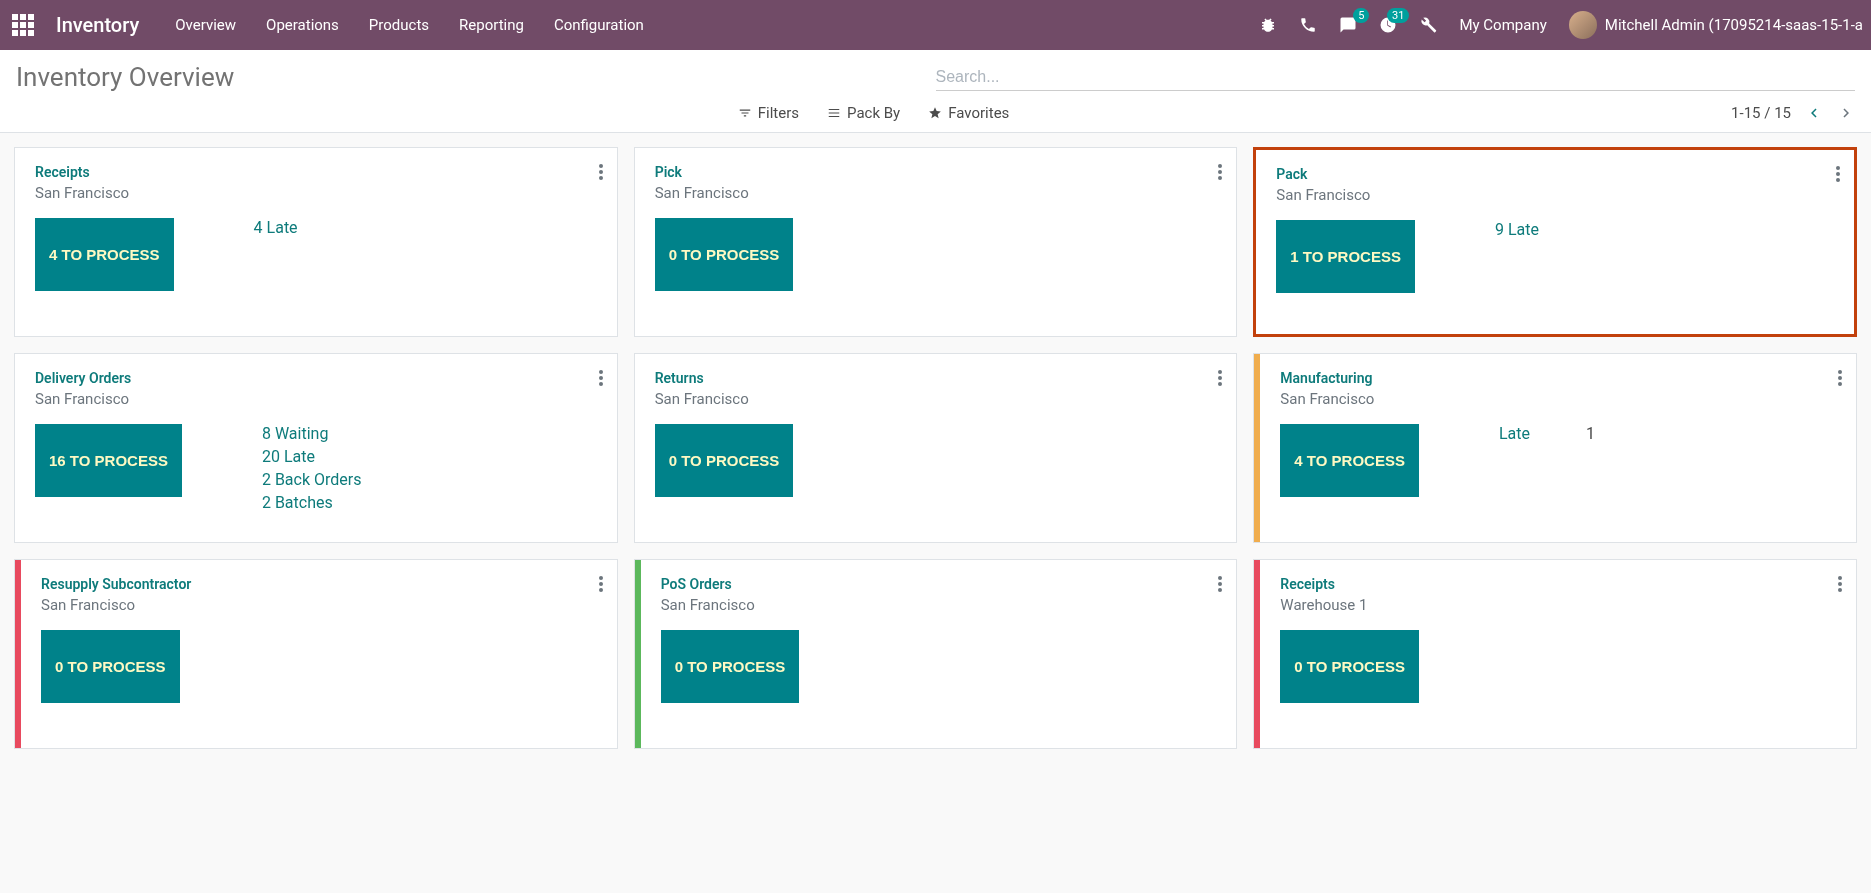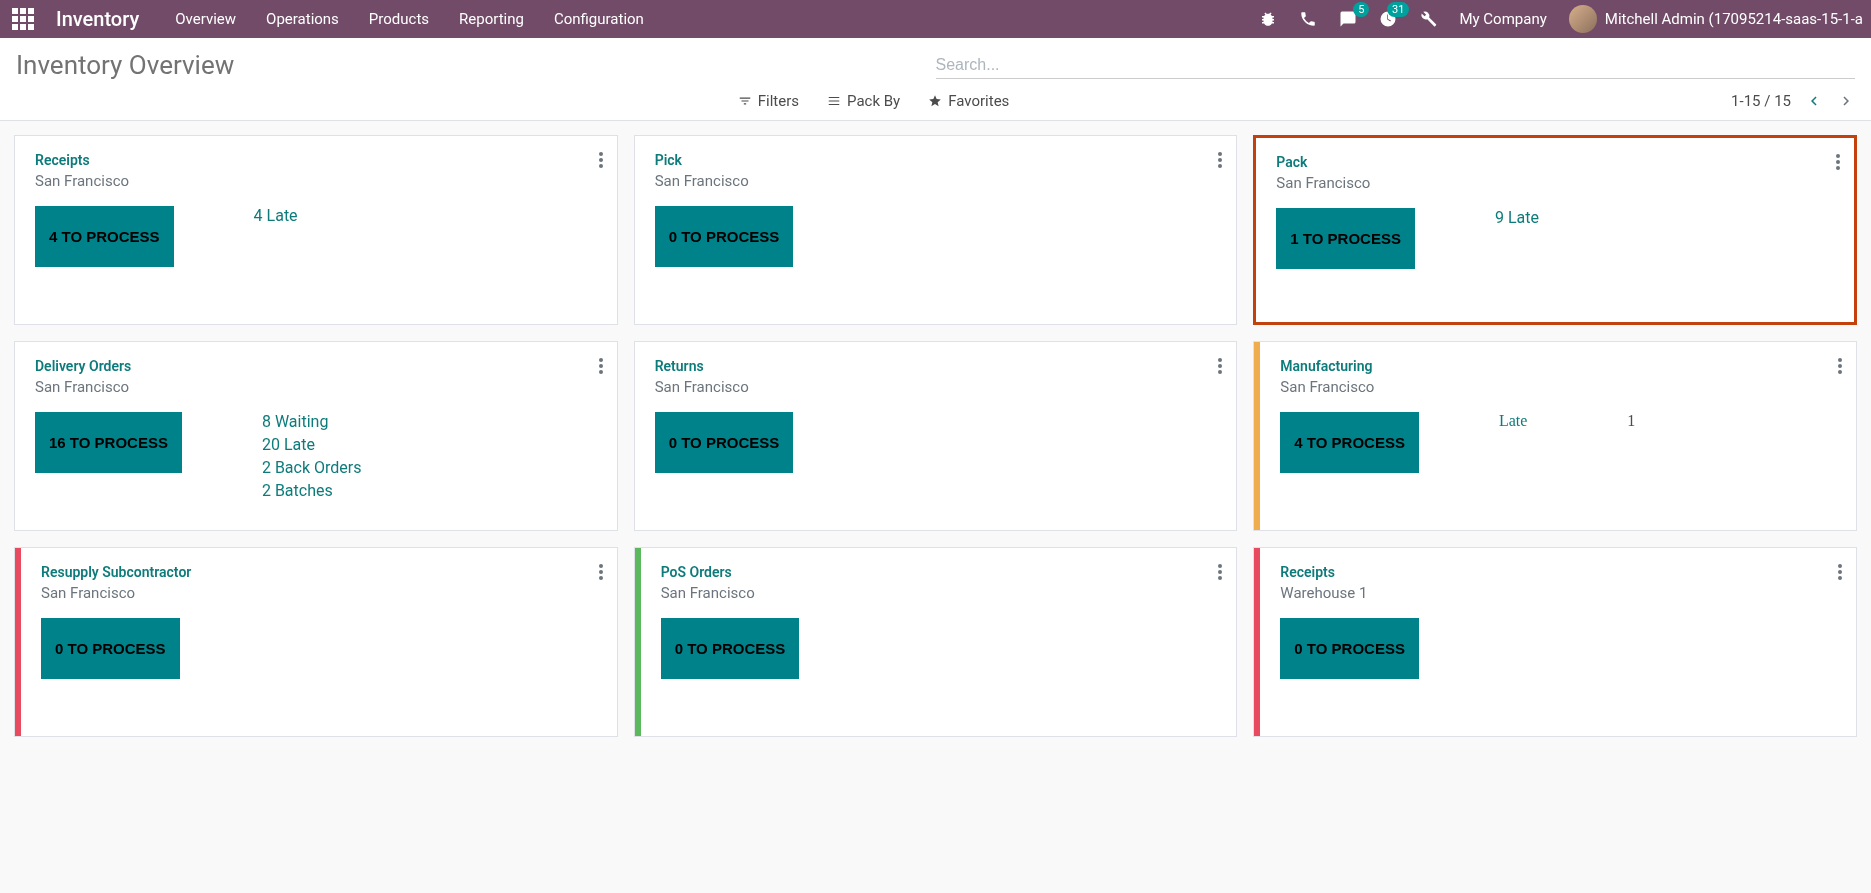--- a/index.html
+++ b/index.html
@@ -1,19 +1,19 @@
 <!DOCTYPE html>
 <html><head>
 <meta charset="utf-8">
 <style>
   * { box-sizing: border-box; margin: 0; padding: 0; }
   body { font-family: -apple-system, BlinkMacSystemFont, "Segoe UI", Roboto, "Helvetica Neue", Arial, sans-serif; background: #f9f9f9; color: #374151; }
 
   
-  .navbar { background: #714b67; color: #fff; display: flex; align-items: center; height: 38px; padding: 0 8px; font-size: 15px; }
+  .navbar { background: #714b67; color: #fff; display: flex; align-items: center; height: 50px; padding: 0 8px; font-size: 15px; }
   .navbar-left { display: flex; align-items: center; gap: 18px; }
   .apps-icon { display: grid; grid-template-columns: repeat(3, 6px); grid-template-rows: repeat(3, 6px); gap: 2px; padding: 4px; cursor: pointer; }
   .apps-icon span { background: #fff; width: 6px; height: 6px; }
   .brand { font-size: 20px; font-weight: 500; margin-right: 18px; cursor: pointer; }
   .nav-menu { display: flex; gap: 30px; }
   .nav-menu a { color: #fff; text-decoration: none; cursor: pointer; }
   .navbar-right { margin-left: auto; display: flex; align-items: center; gap: 22px; }
   .nav-icon { position: relative; cursor: pointer; font-size: 16px; display:flex; align-items:center; }
   .nav-icon svg { fill: #fff; width: 18px; height: 18px; }
   .badge { position: absolute; top: -8px; right: -12px; background: #00a09d; color:#fff; border-radius: 10px; font-size: 11px; padding: 1px 5px; line-height: 1.2; }
@@ -41,24 +41,24 @@
   .kanban { padding: 14px; display: grid; grid-template-columns: repeat(3, 1fr); gap: 16px; }
   .card { background: #fff; border: 1px solid #dee2e6; position: relative; min-height: 190px; padding: 16px 20px 18px 20px; }
   .card.highlighted { border: 3px solid #c2410c; }
   .card-bar { position: absolute; left: 0; top: 0; bottom: 0; width: 6px; }
   .bar-orange { background: #f0ad4e; }
   .bar-red { background: #e84a5f; }
   .bar-green { background: #5cb85c; }
   .card-title { color: #0e7b7b; font-size: 14px; font-weight: 600; cursor: pointer; margin-bottom: 4px; }
   .card-subtitle { color: #6c757d; font-size: 15px; margin-bottom: 16px; }
   .card-body { display: flex; gap: 80px; align-items: flex-start; }
-  .process-btn { background: #00828a; color: #000000; border: none; padding: 22px 14px; font-size: 15px; font-weight: 600; cursor: pointer; text-transform: uppercase; }
+  .process-btn { background: #00828a; color: #fef9c3; border: none; padding: 28px 14px; font-size: 15px; font-weight: 600; cursor: pointer; text-transform: uppercase; }
   .stats { display: flex; flex-direction: column; gap: 4px; }
   .stat-link { color: #0e7b7b; font-size: 16px; cursor: pointer; }
-  .stat-row { display:flex; gap: 100px; align-items:center;font-family:Liberation Serif, serif; }
+  .stat-row { display:flex; gap: 56px; align-items:center; }
   .stat-num { color: #4c4c4c; font-size:16px; }
   .card-menu { position: absolute; top: 14px; right: 14px; cursor: pointer; color: #6c757d; font-size: 18px; line-height: 0.5; }
   .card-menu span { display:block; margin:2px 0; width:4px; height:4px; background:#6c757d; border-radius:50%; margin-left:auto; margin-right:auto;}
   .card.with-bar { padding-left: 26px; }
 </style>
 </head>
 <body>
 
 <div class="navbar">
   <div class="navbar-left">

